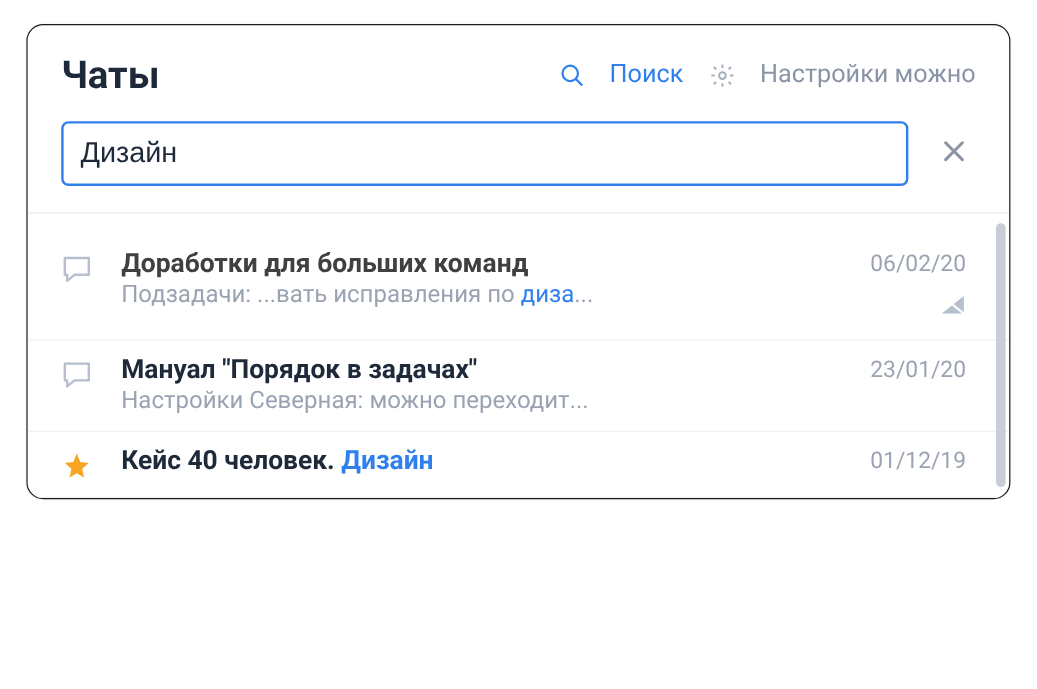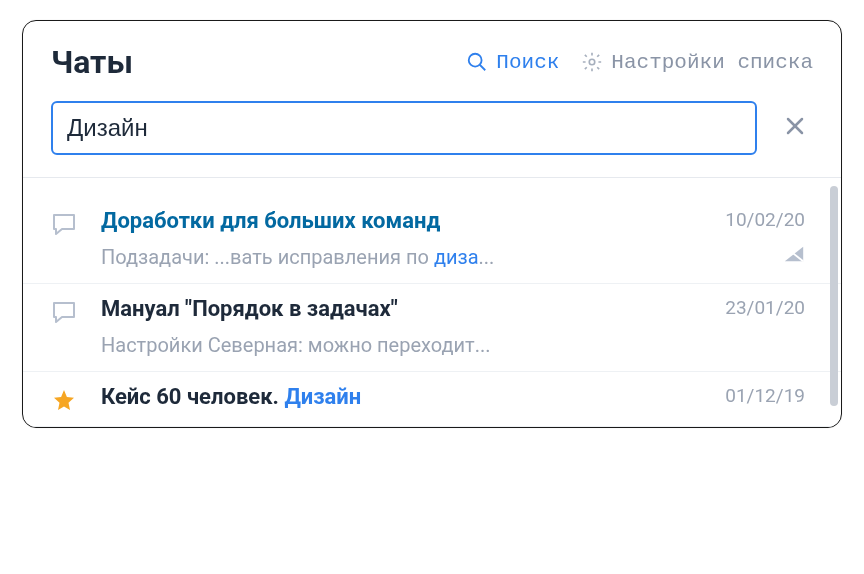--- a/index.html
+++ b/index.html
@@ -32,25 +32,24 @@
       font-weight: 700;
       color: #1e2a3a;
     }
     .header-actions {
       display: flex;
       align-items: center;
       gap: 22px;
     }
     .action-link {
       display: flex;
-      align-items: flex-start;
-      gap: 8px;
+      align-items: flex-end;
+      gap: 20px;
       font-size: 21px;
       cursor: pointer;
-      font-family: Liberation Mono, monospace;
     }
     .action-link.search { color: #2f80ed; }
     .action-link.settings { color: #8a94a6; }
     .search-icon-svg { width: 22px; height: 22px; stroke: #2f80ed; stroke-width: 2; fill: none; }
     .gear-icon-svg { width: 22px; height: 22px; stroke: #a6afbd; stroke-width: 1.8; fill: none; }
     .search-row {
       display: flex;
       align-items: center;
       padding: 10px 28px 22px 28px;
       gap: 20px;
@@ -108,26 +107,26 @@
       min-width: 0;
     }
     .row-title {
       font-size: 22px;
       font-weight: 700;
       color: #1e2a3a;
       white-space: nowrap;
       overflow: hidden;
       text-overflow: ellipsis;
     }
-    .row-title.muted { color: #0369a1; }
+    .row-title.muted { color: #404040; }
     .row-title .hl { color: #2f80ed; }
     .row-sub {
       font-size: 20px;
       color: #9aa3b2;
-      margin-top: 12px;
+      margin-top: 0;
       white-space: nowrap;
       overflow: hidden;
       text-overflow: ellipsis;
     }
     .row-sub .hl { color: #2f80ed; }
     .row-side {
       flex-shrink: 0;
       text-align: right;
       min-width: 96px;
     }
@@ -163,21 +162,21 @@
           <circle cx="10" cy="10" r="7"></circle>
           <line x1="15" y1="15" x2="21" y2="21"></line>
         </svg>
         <span>Поиск</span>
       </div>
       <div class="action-link settings">
         <svg class="gear-icon-svg" viewBox="0 0 24 24">
           <circle cx="12" cy="12" r="3"></circle>
           <path d="M12 2v3M12 19v3M4.2 4.2l2.1 2.1M17.7 17.7l2.1 2.1M2 12h3M19 12h3M4.2 19.8l2.1-2.1M17.7 6.3l2.1-2.1"></path>
         </svg>
-        <span>Настройки списка</span>
+        <span>Настройки можно</span>
       </div>
     </div>
   </div>
 
   <div class="search-row">
     <div class="search-box">
       <input class="search-input" type="text" value="Дизайн" style="">
     </div>
     <div class="clear-btn">
       <svg width="24" height="24" viewBox="0 0 24 24">
@@ -197,21 +196,21 @@
       </div>
       <div class="row-main">
         <div class="row-title muted">
           <span>Доработки для больших команд</span><span class="hl"></span><span></span>
         </div>
         <div class="row-sub">
           <span>Подзадачи: ...вать исправления по </span><span class="hl">диза</span><span>...</span>
         </div>
       </div>
       <div class="row-side">
-        <div class="row-date">10/02/20</div>
+        <div class="row-date">06/02/20</div>
         <svg class="mute-svg" viewBox="0 0 24 24">
           <path d="M2 20L22 4v16z"></path>
           <line x1="2" y1="4" x2="22" y2="20" stroke="#fff" stroke-width="2"></line>
         </svg>
       </div>
     </div>
 
     <div class="chat-row">
       <div class="row-icon">
         <svg class="bubble-svg" viewBox="0 0 26 24">
@@ -232,21 +231,21 @@
     </div>
 
     <div class="chat-row">
       <div class="row-icon">
         <svg class="star-svg" viewBox="0 0 24 24">
           <path d="M12 2l2.9 6.9L22 9.8l-5.5 4.9L18 22l-6-3.6L6 22l1.5-7.3L2 9.8l7.1-0.9z"></path>
         </svg>
       </div>
       <div class="row-main">
         <div class="row-title">
-          <span>Кейс 60 человек. </span><span class="hl">Дизайн</span><span></span>
+          <span>Кейс 40 человек. </span><span class="hl">Дизайн</span><span></span>
         </div>
       </div>
       <div class="row-side">
         <div class="row-date">01/12/19</div>
       </div>
     </div>
 
     <div class="scroll-thumb"></div>
   </div>
 

